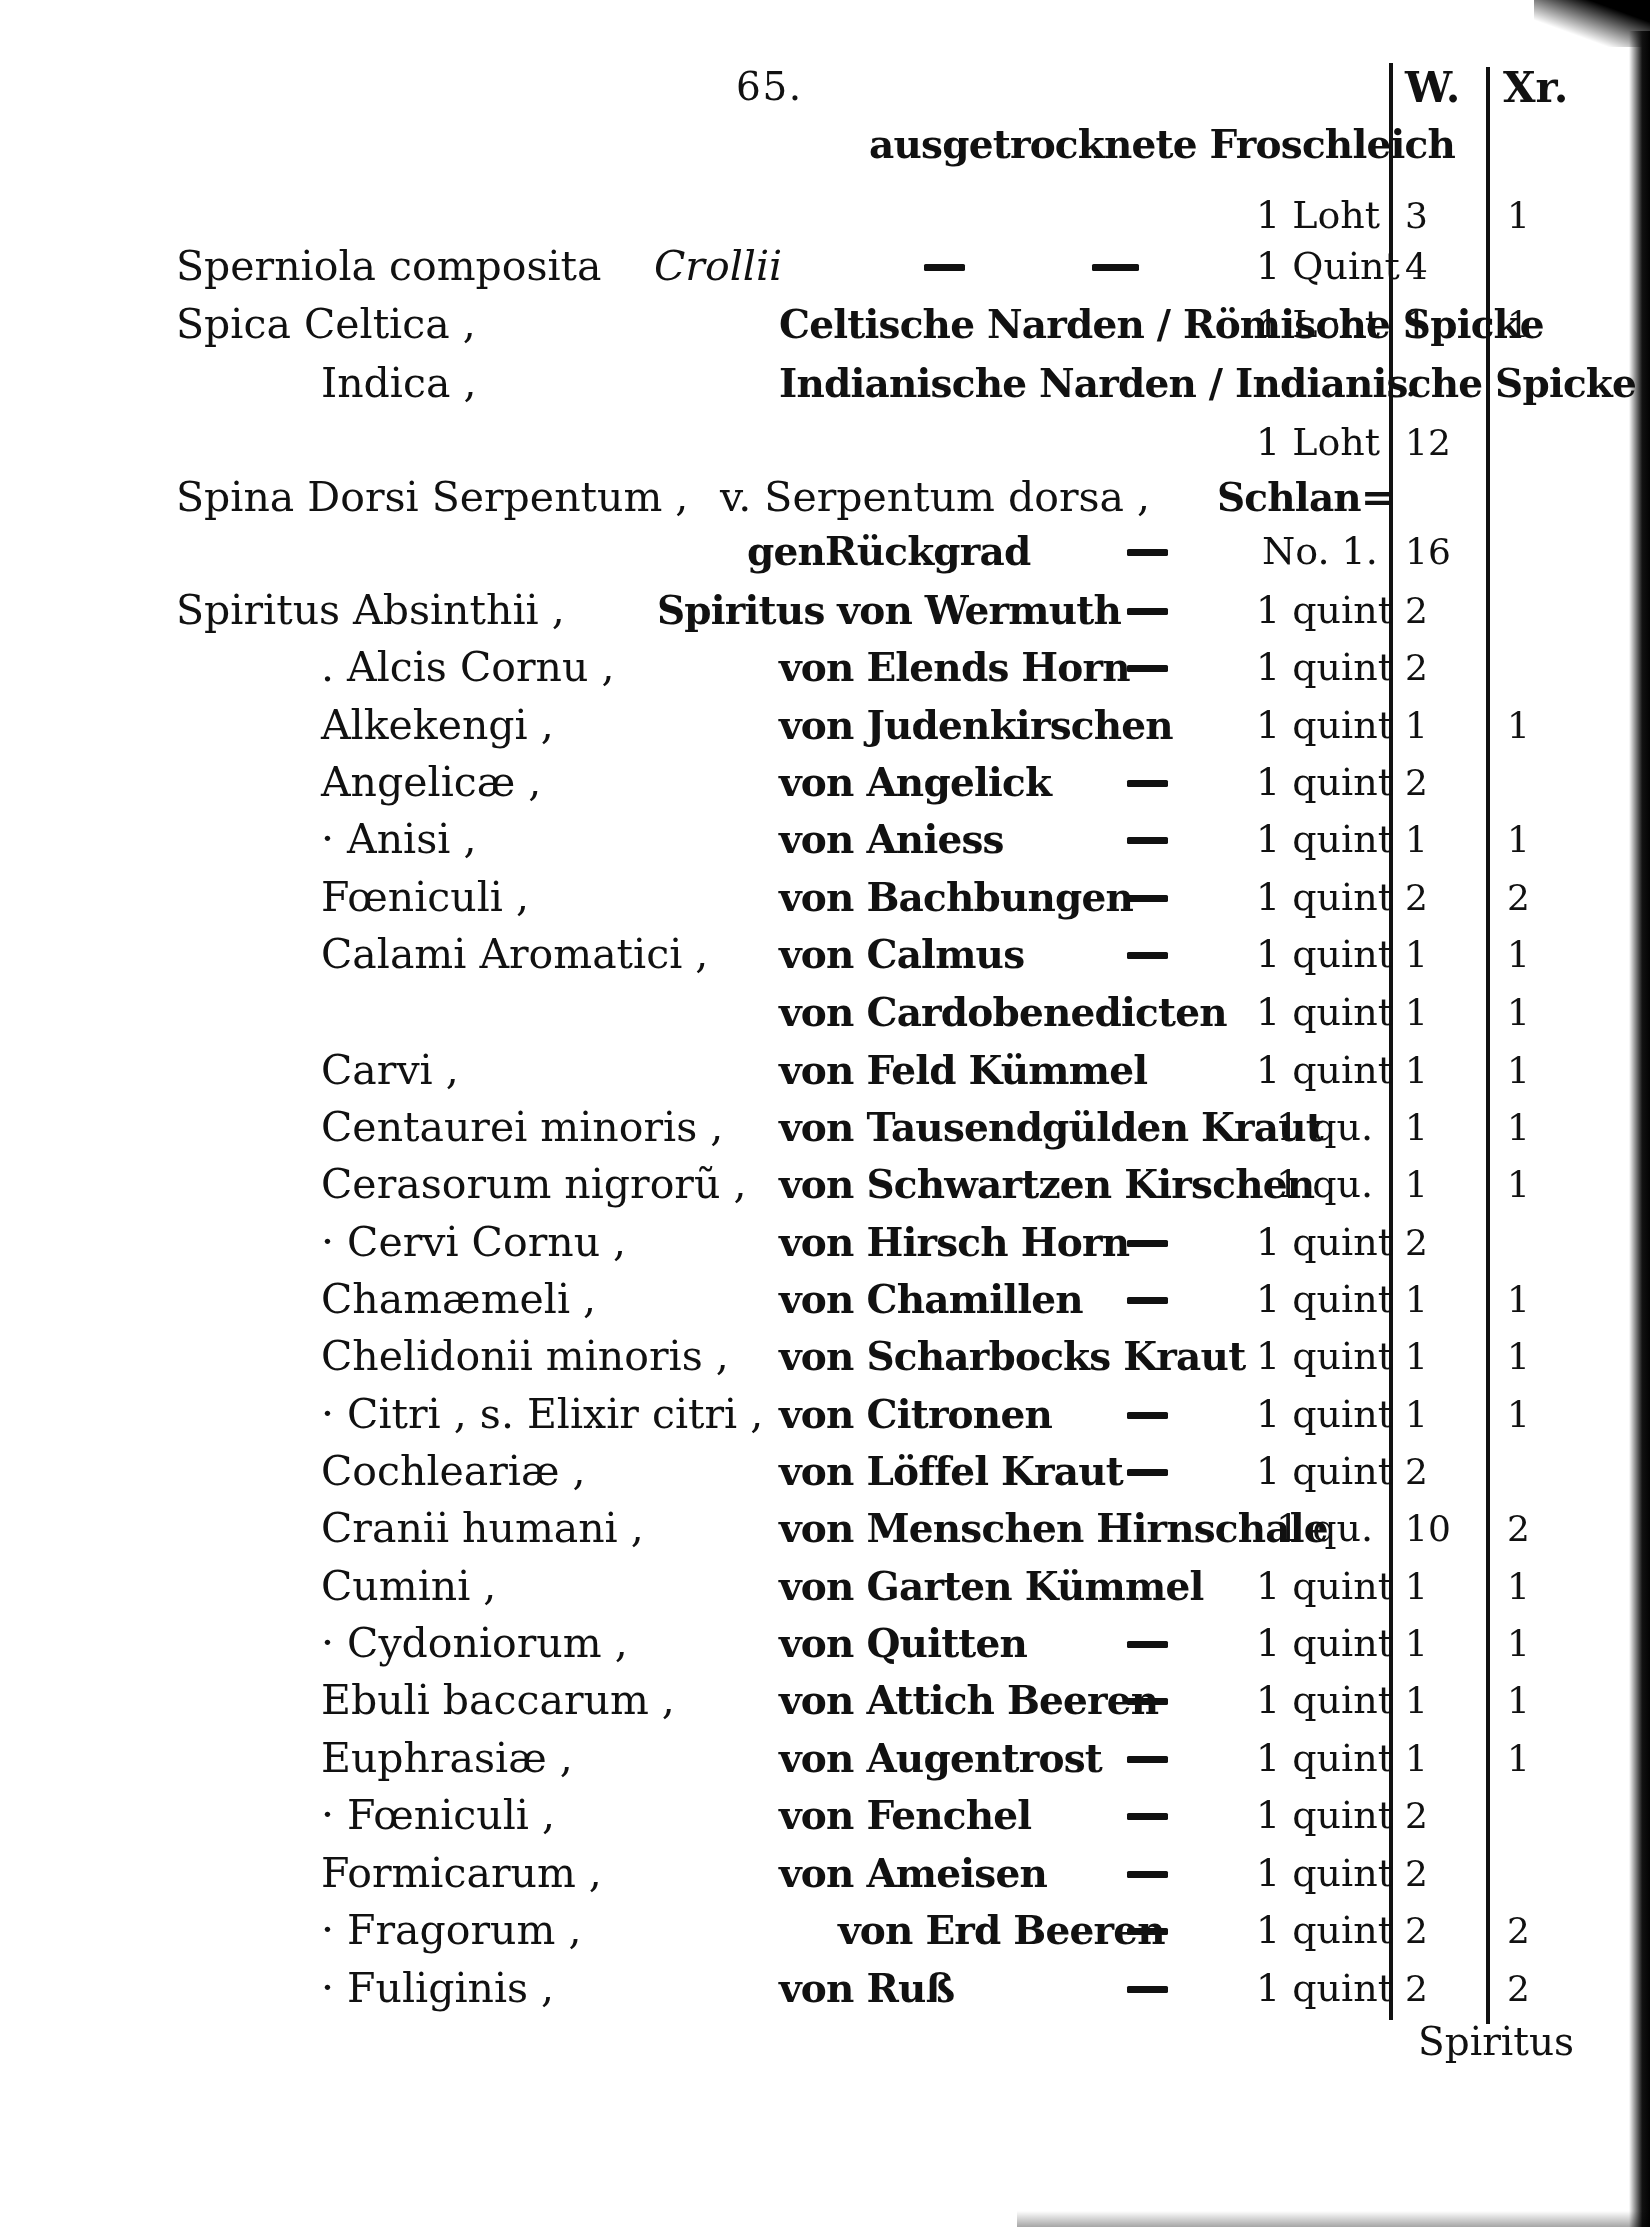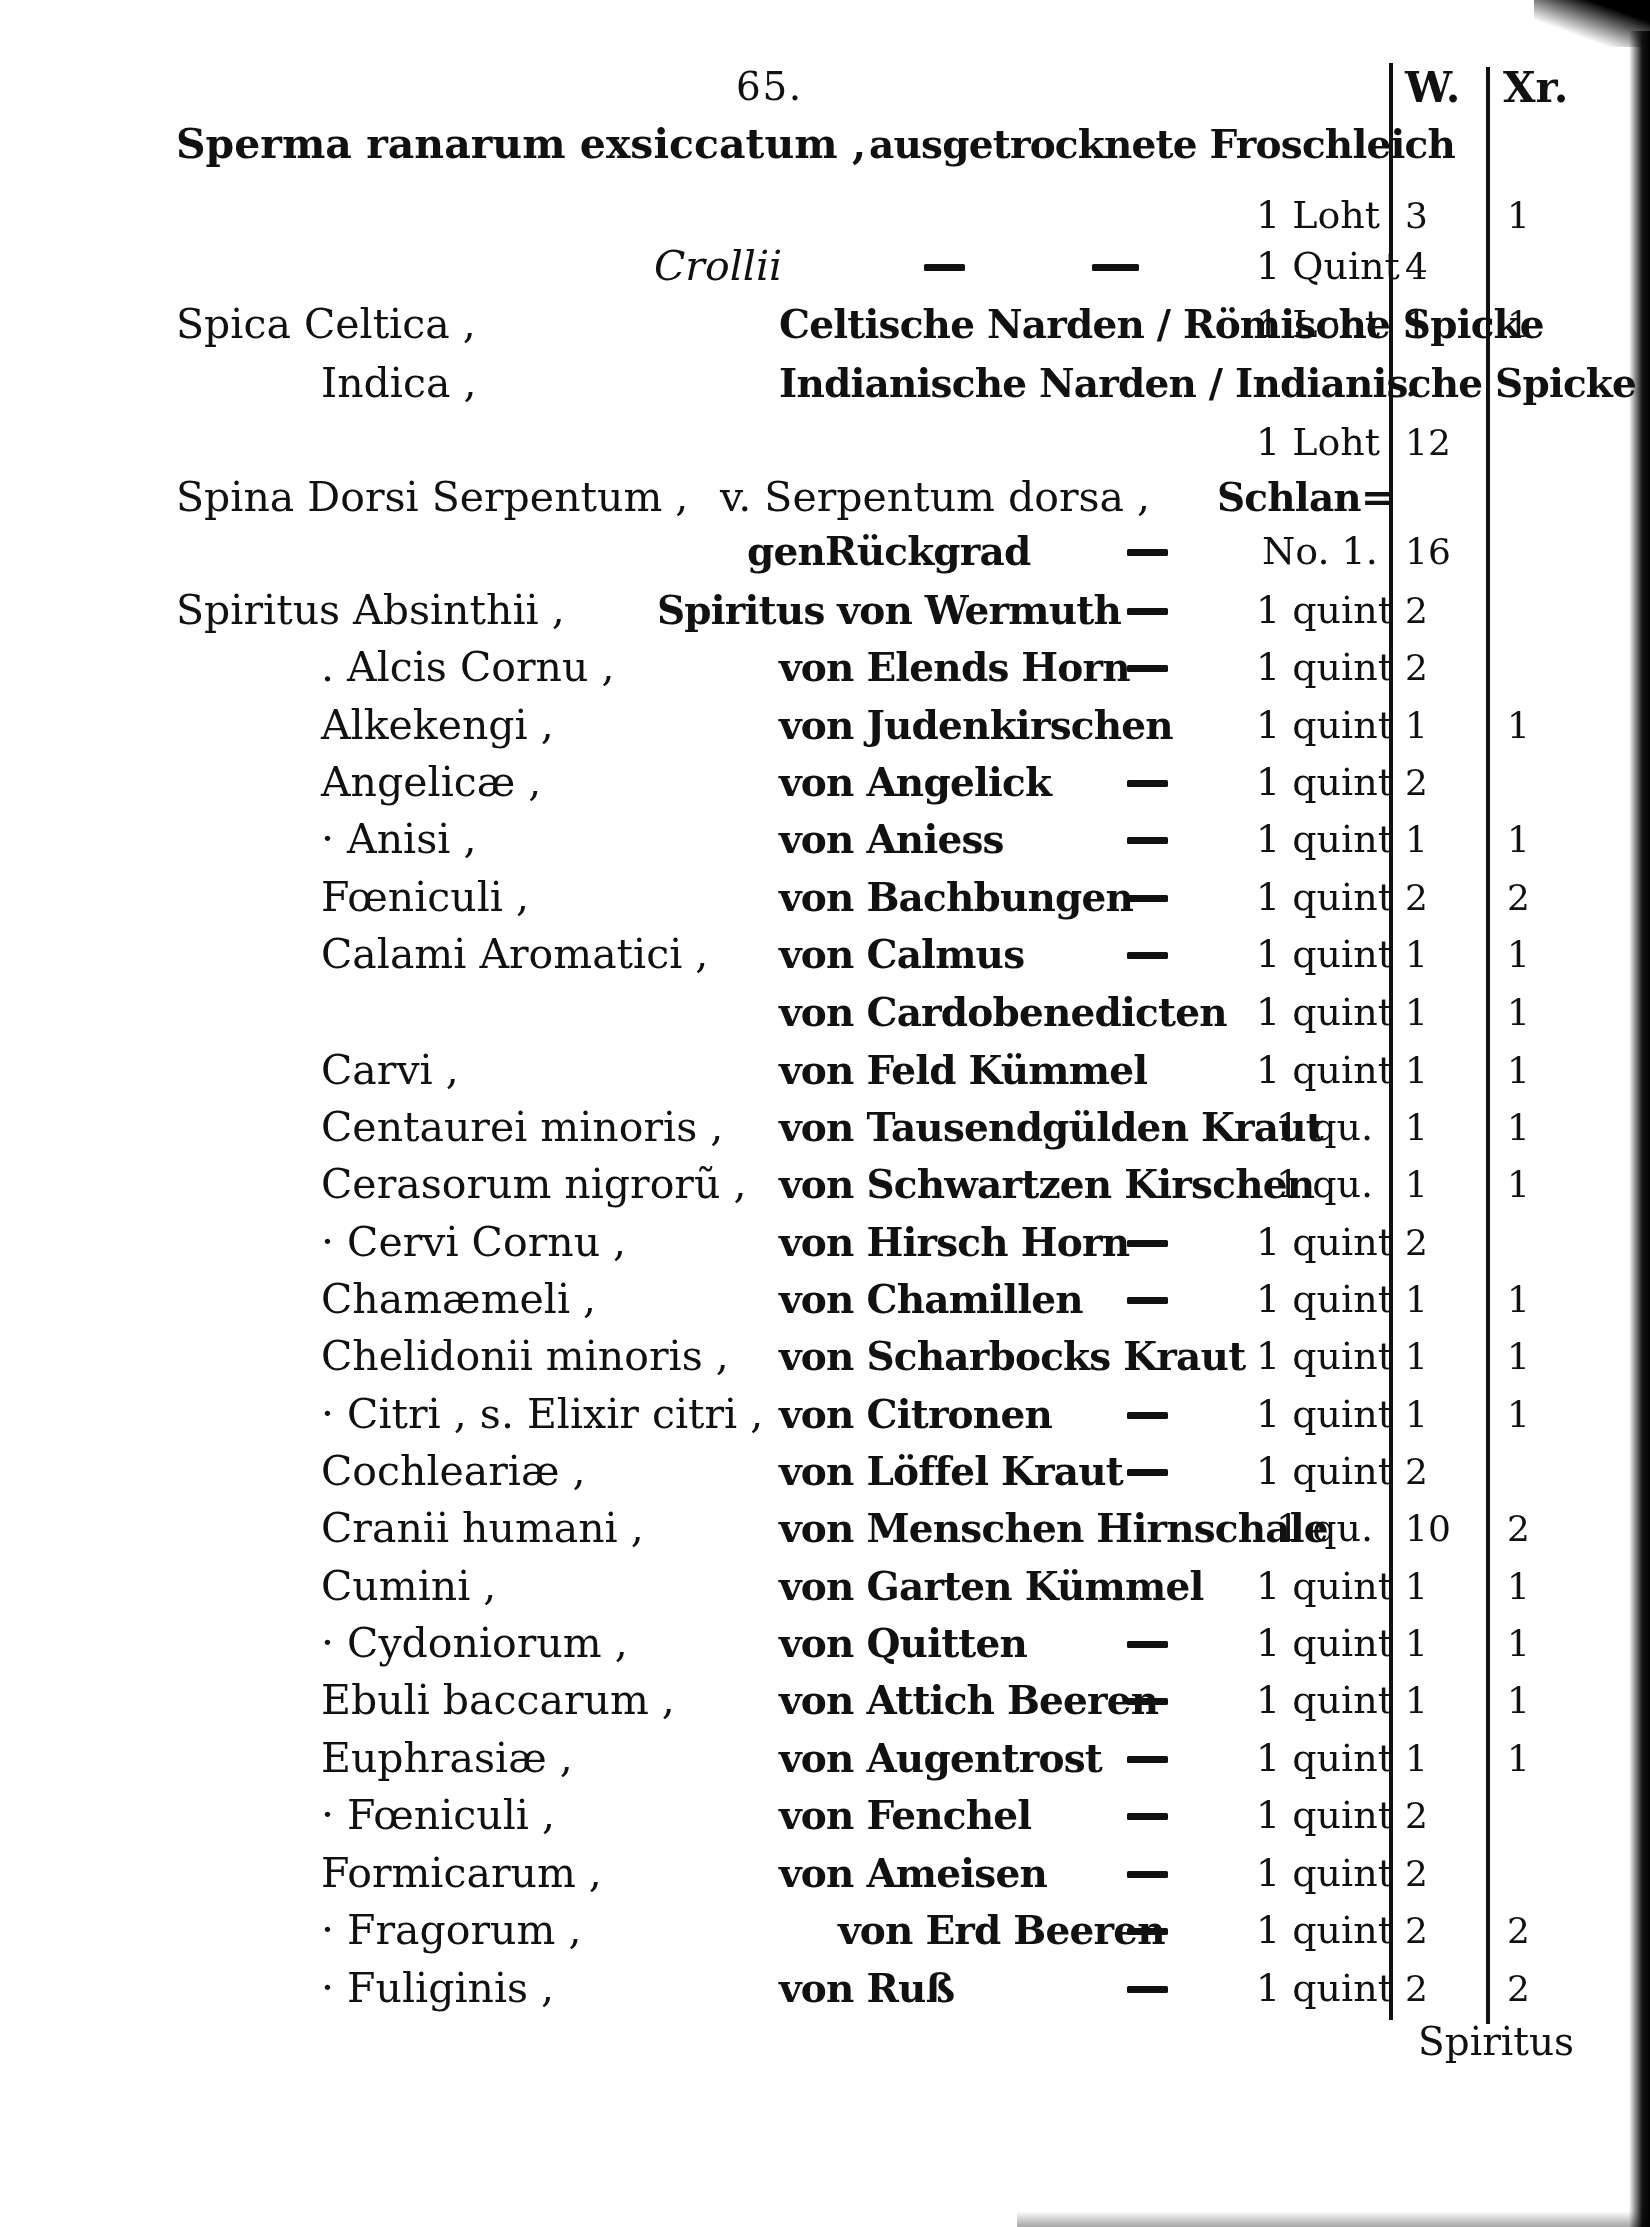--- a/index.html
+++ b/index.html
@@ -61,29 +61,29 @@
 <div class="page-number">65.</div>
 
 <div class="col-header" style="left:1405px;">W.</div>
 <div class="col-header" style="left:1503px;">Xr.</div>
 
 <div class="rule" style="left:1389px; top:63px; height:1957px;"></div>
 <div class="rule" style="left:1486px; top:67px; height:1957px;"></div>
 
 <div id="rows">
     <div class="row" style="top: 117px;">
-      <span class="cell latin-lead" style="left: 176px;">Sperma ranarum exsiccatum ,</span>
       <span class="cell german" style="left: 869px;">ausgetrocknete Froschleich</span>
     </div>
     <div class="row" style="top: 188px;">
       <span class="cell qty" style="left: 1256px;">1 Loht</span>
       <span class="cell num" style="left: 1405px;">3</span>
       <span class="cell num" style="left: 1507px;">1</span>
     </div>
     <div class="row" style="top: 239px;">
+      <span class="cell latin" style="left: 176px;">Sperniola composita</span>
       <span class="cell latin ital" style="left: 654px;">Crollii</span>
       <span class="cell qty" style="left: 1256px;">1 Quint</span>
       <span class="cell num" style="left: 1405px;">4</span>
       <span class="dash" style="left: 924px; width: 41px;"></span>
       <span class="dash" style="left: 1092px; width: 47px;"></span>
     </div>
     <div class="row" style="top: 297px;">
       <span class="cell latin" style="left: 176px;">Spica Celtica ,</span>
       <span class="cell german" style="left: 779px;">Celtische Narden / Römische Spicke</span>
       <span class="cell qty" style="left: 1256px;">1 Loht</span>

